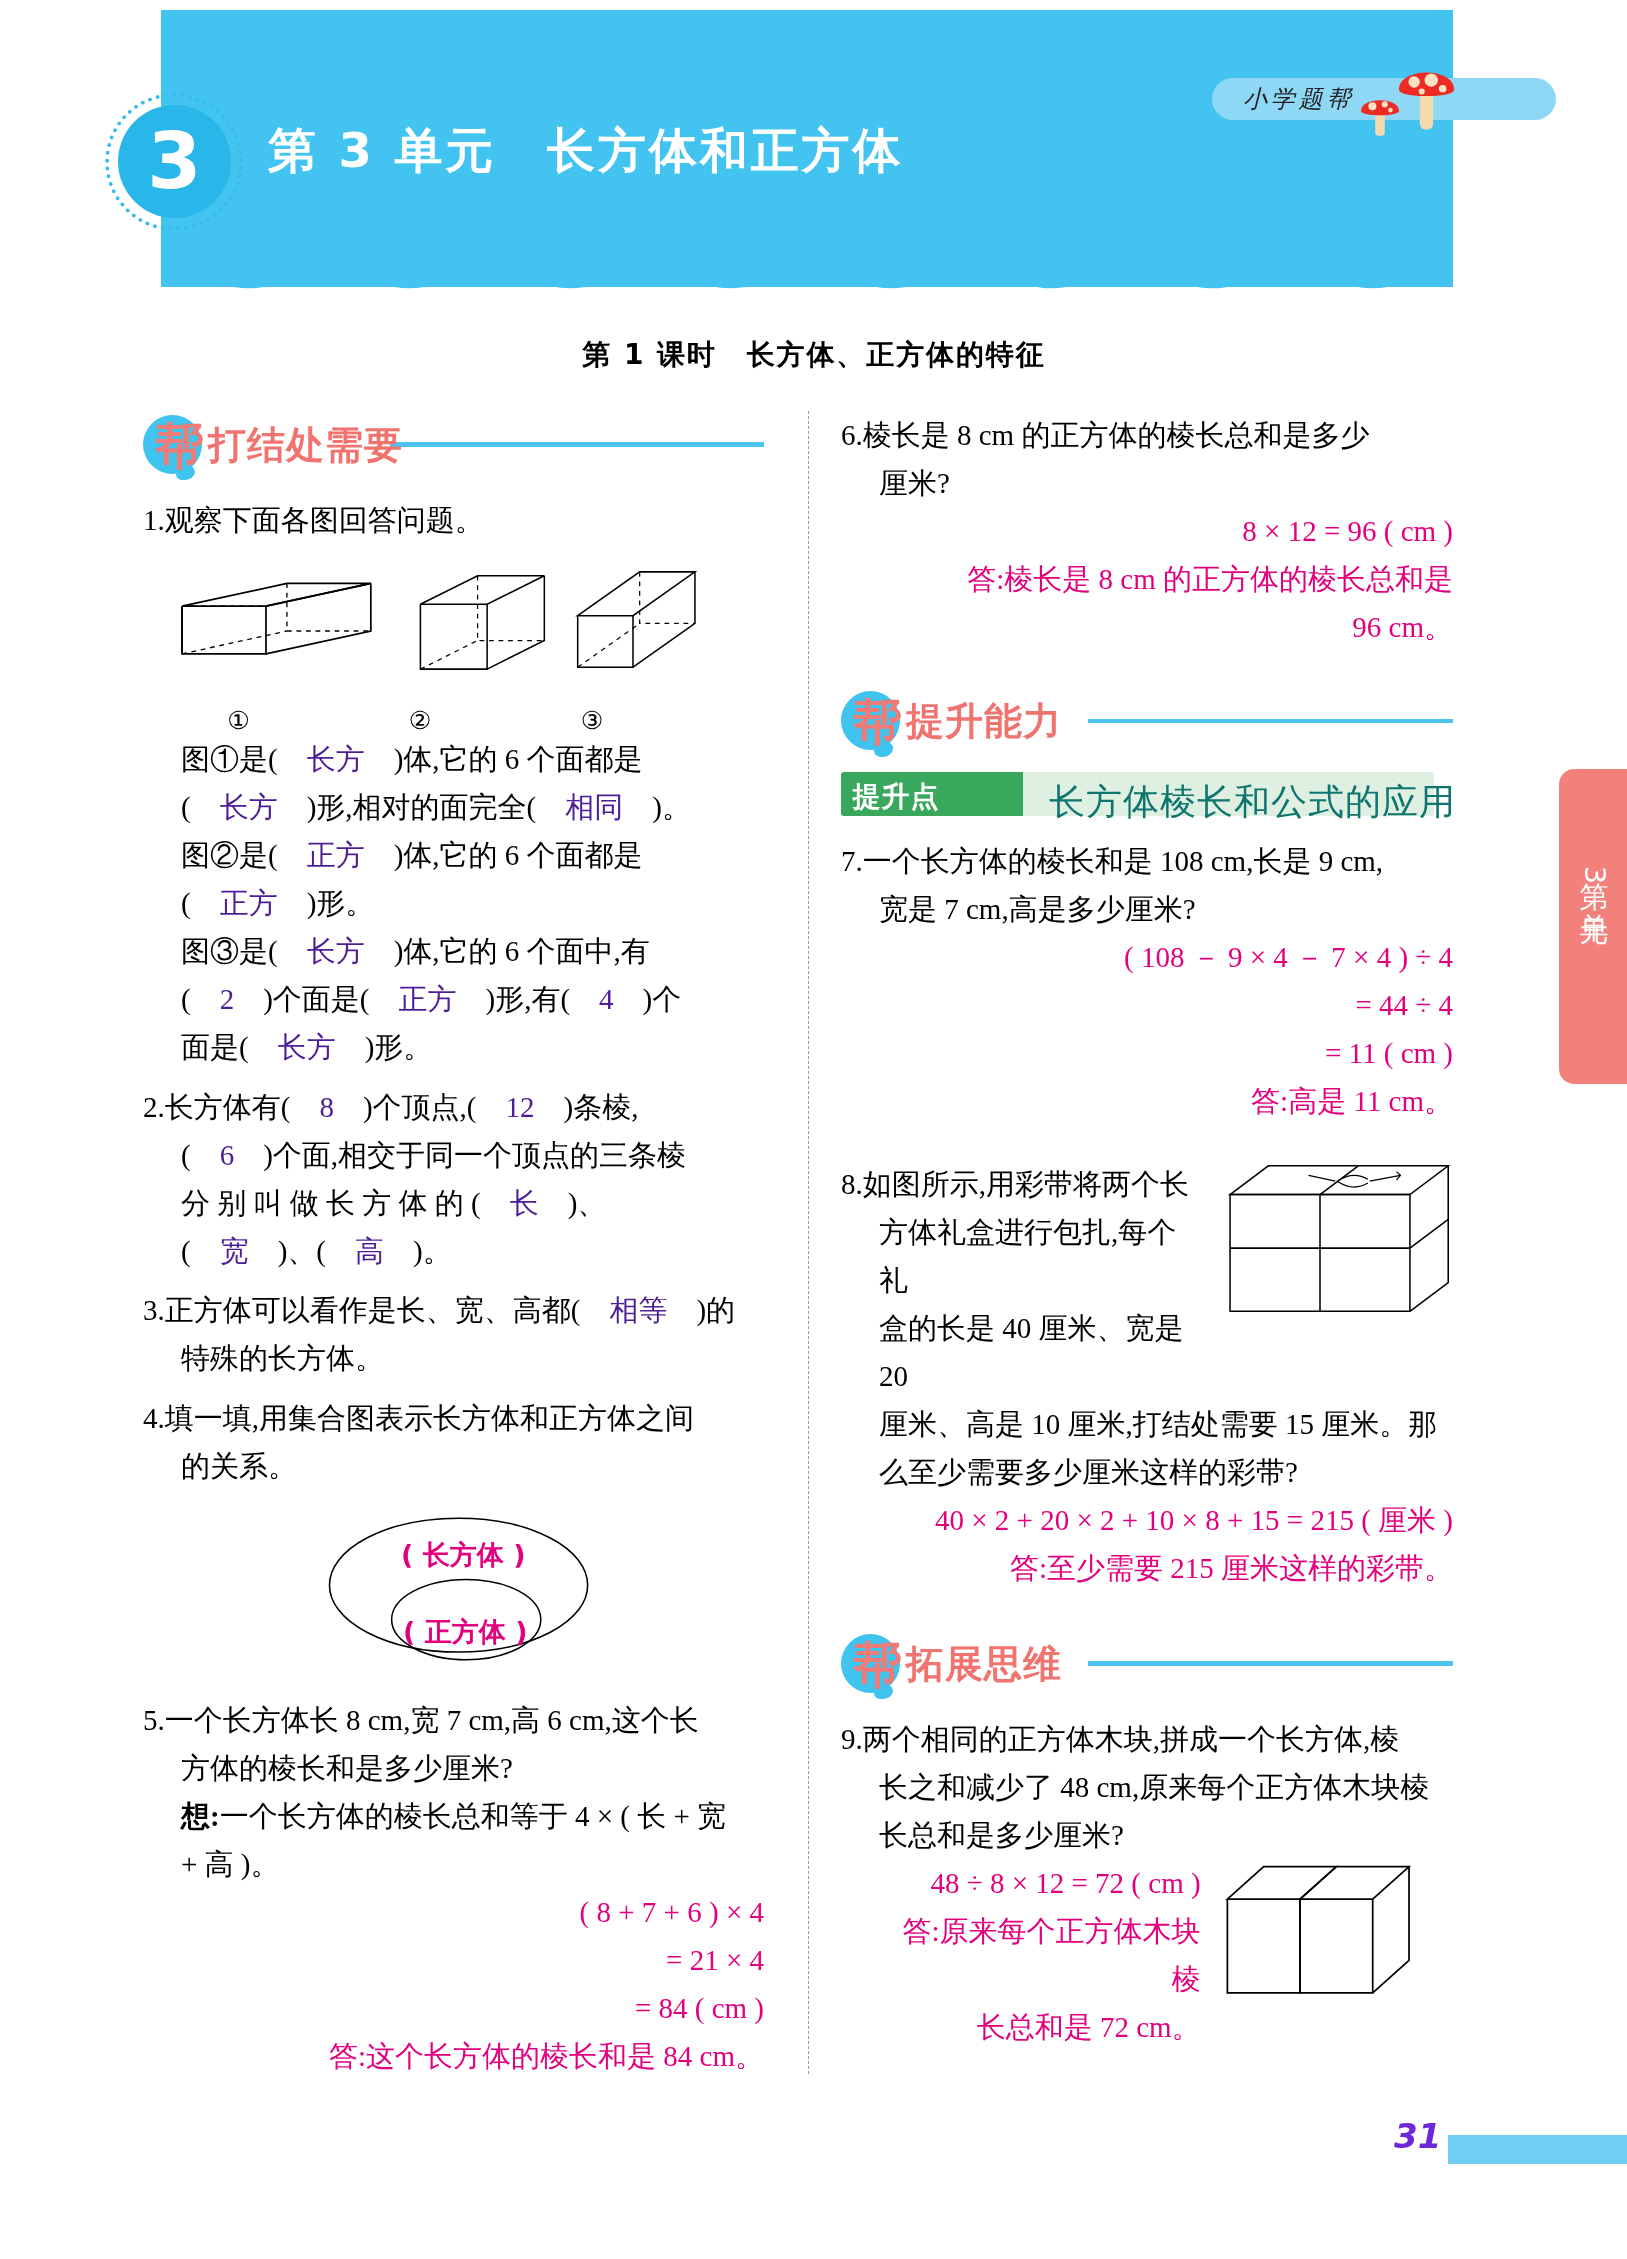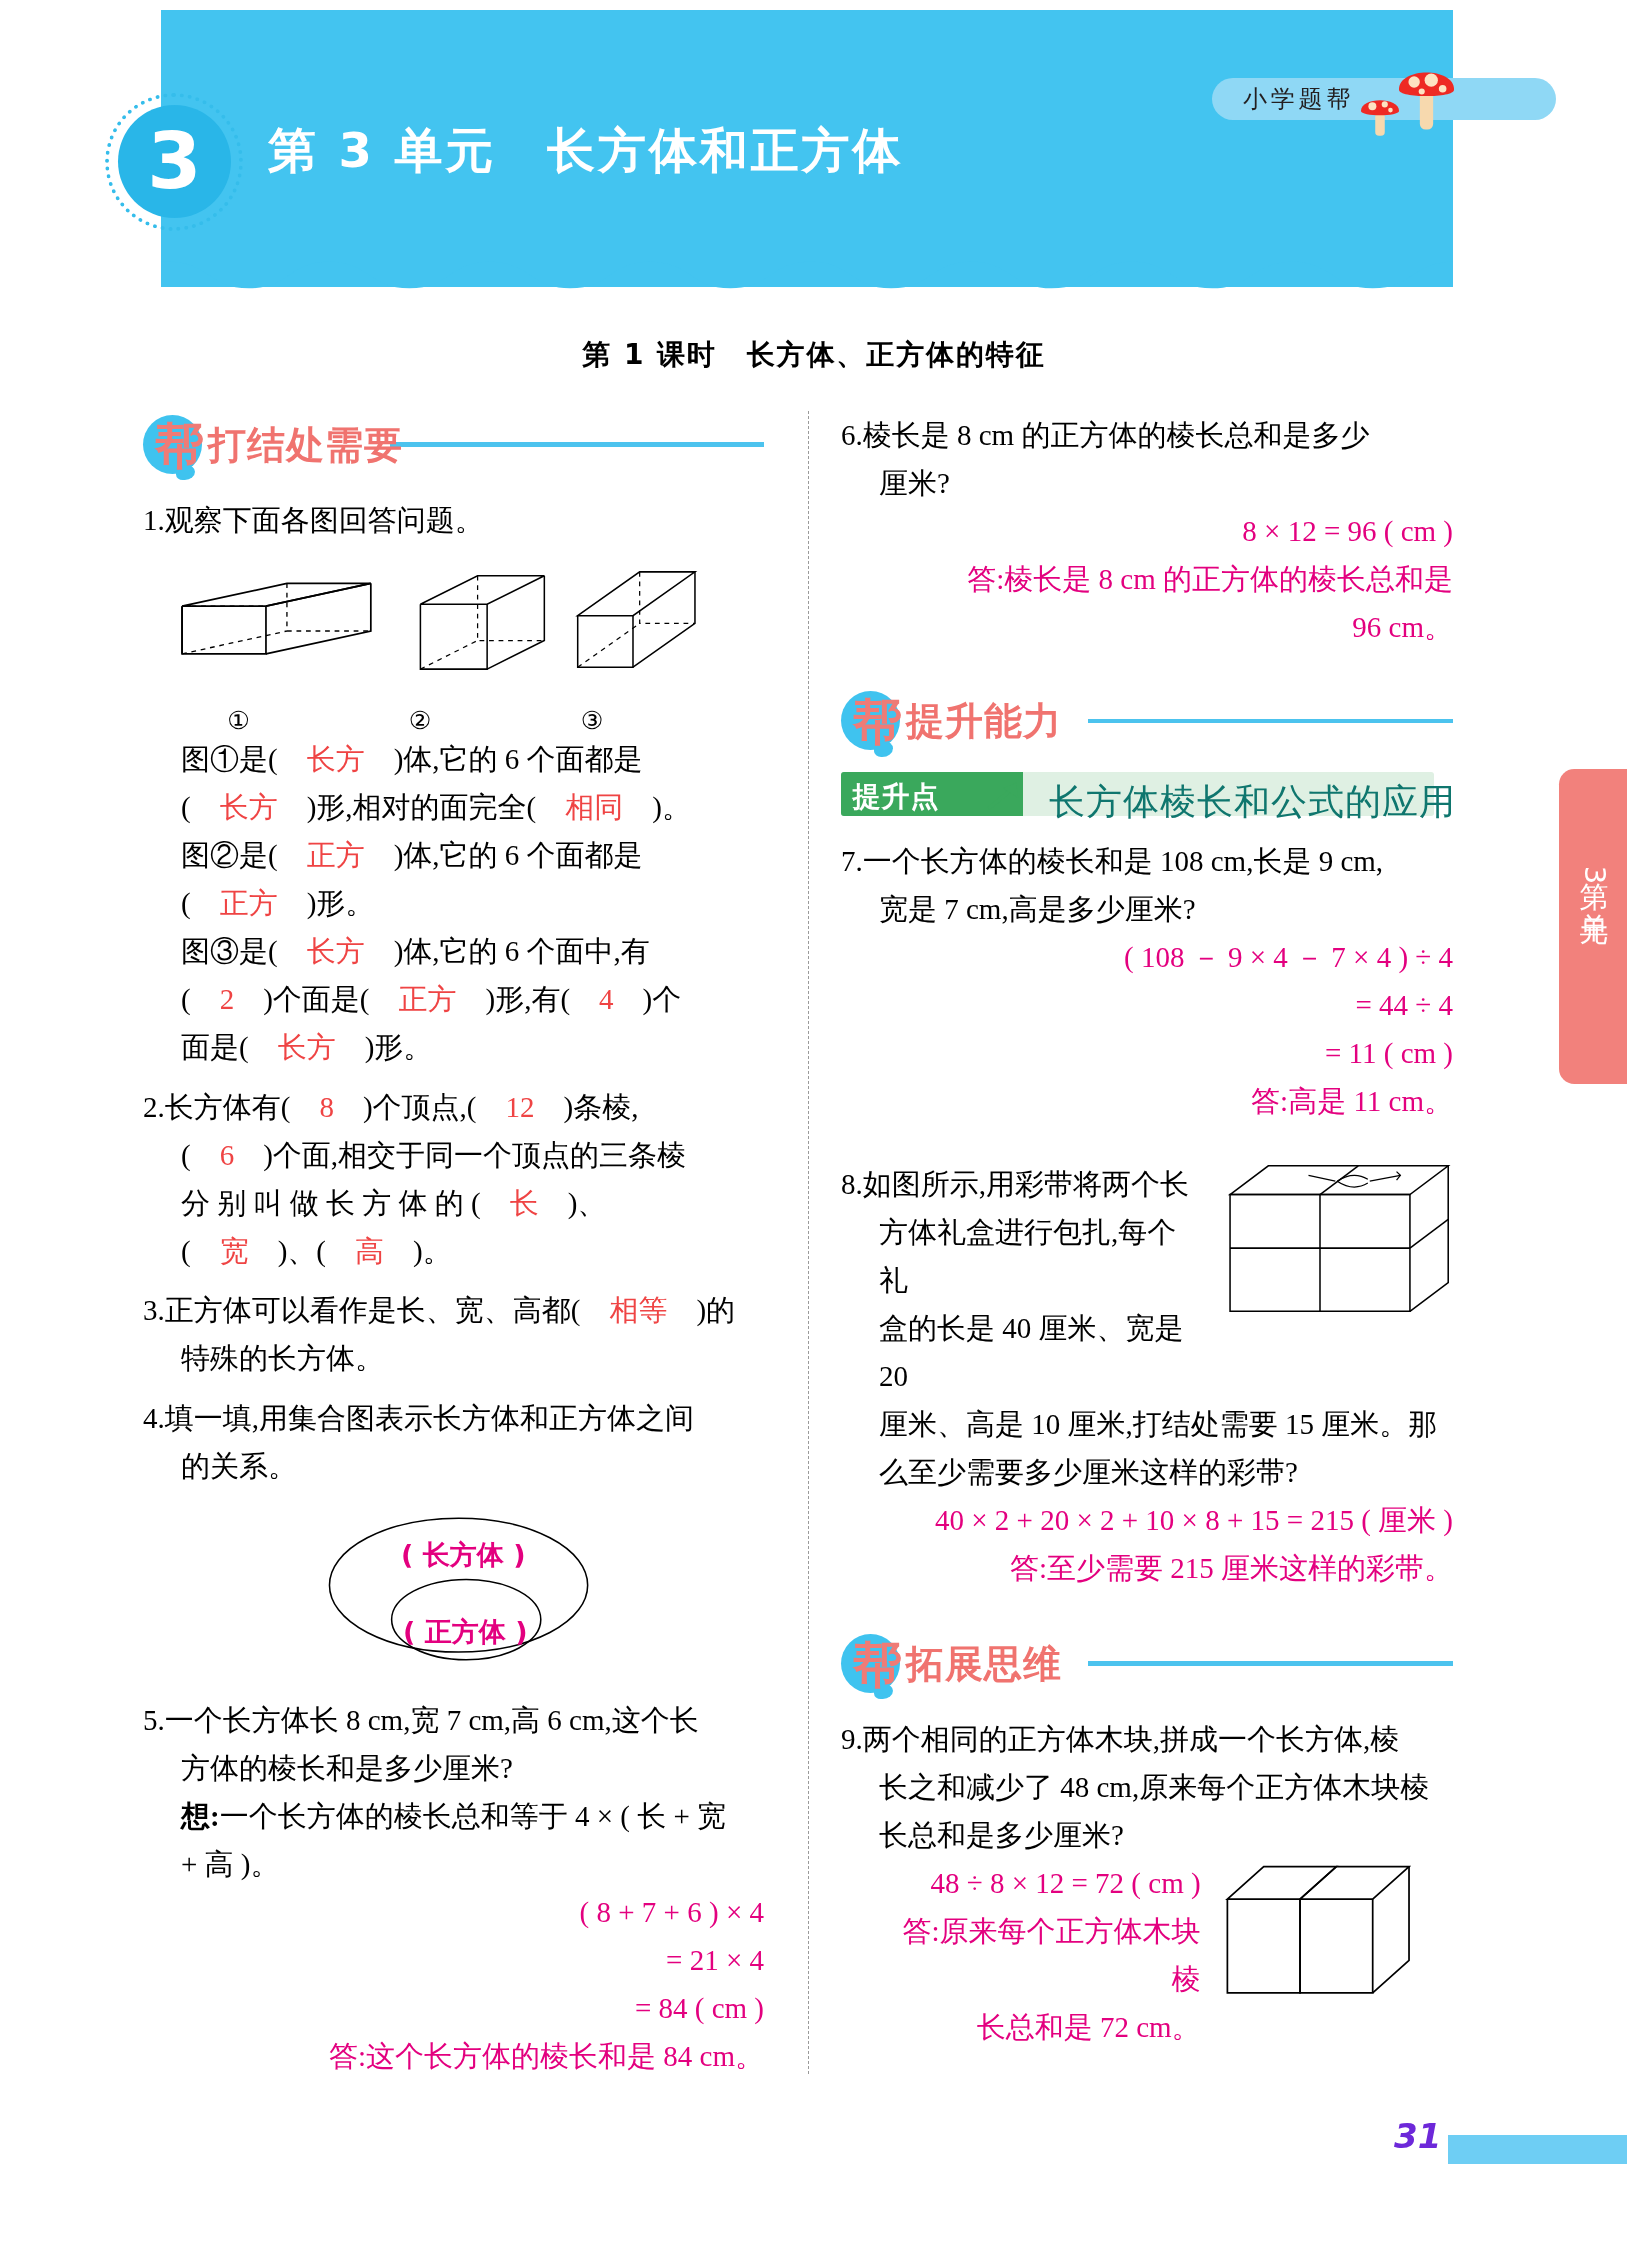--- a/index.html
+++ b/index.html
@@ -90,20 +90,21 @@
   .brand-text {
     position: absolute;
     left: 1243px;
     top: 83px;
     font-family: "DejaVu Sans", sans-serif;
     font-size: 24px;
     color: #231f20;
     letter-spacing: 3.8px;
     z-index: 5;
     white-space: nowrap;
+    font-style: italic;
   }
   .mushroom-big {
     position: absolute; left: 1398px; top: 55px; width: 57px; height: 75px; z-index: 6;
   }
   .mushroom-small {
     position: absolute; left: 1360px; top: 86px; width: 40px; height: 52px; z-index: 6;
   }
 
   
   .lesson-title {
@@ -191,21 +192,21 @@
   }
   .q-line.indent { padding-left: 38px; }
   .ans {
     color: #e3007f;
     font-family: "Liberation Serif", "DejaVu Serif", serif;
     font-size: 29px; line-height: 48px; white-space: pre-wrap; text-align: right;
   }
   .ans.indent { padding-left: 38px; }
   .ans.indent2 { padding-left: 69px; }
   .bold { font-weight: bold; }
-  .pink { color: #ef4444; }
+  .pink { color: #4c1d95; }
 
   
   .fig-row {
     position: relative; height: 153px; margin: 5.7px 0 3.8px 0;
   }
   .cap-row { display:flex; margin-top:1.9px; }
   .cap-row > div { font-size: 25px; font-family:"DejaVu Sans",sans-serif; text-align:center;}
 
   
   .venn-wrap { position: relative; height: 182px; margin: 7.6px 0 17px 0; }

